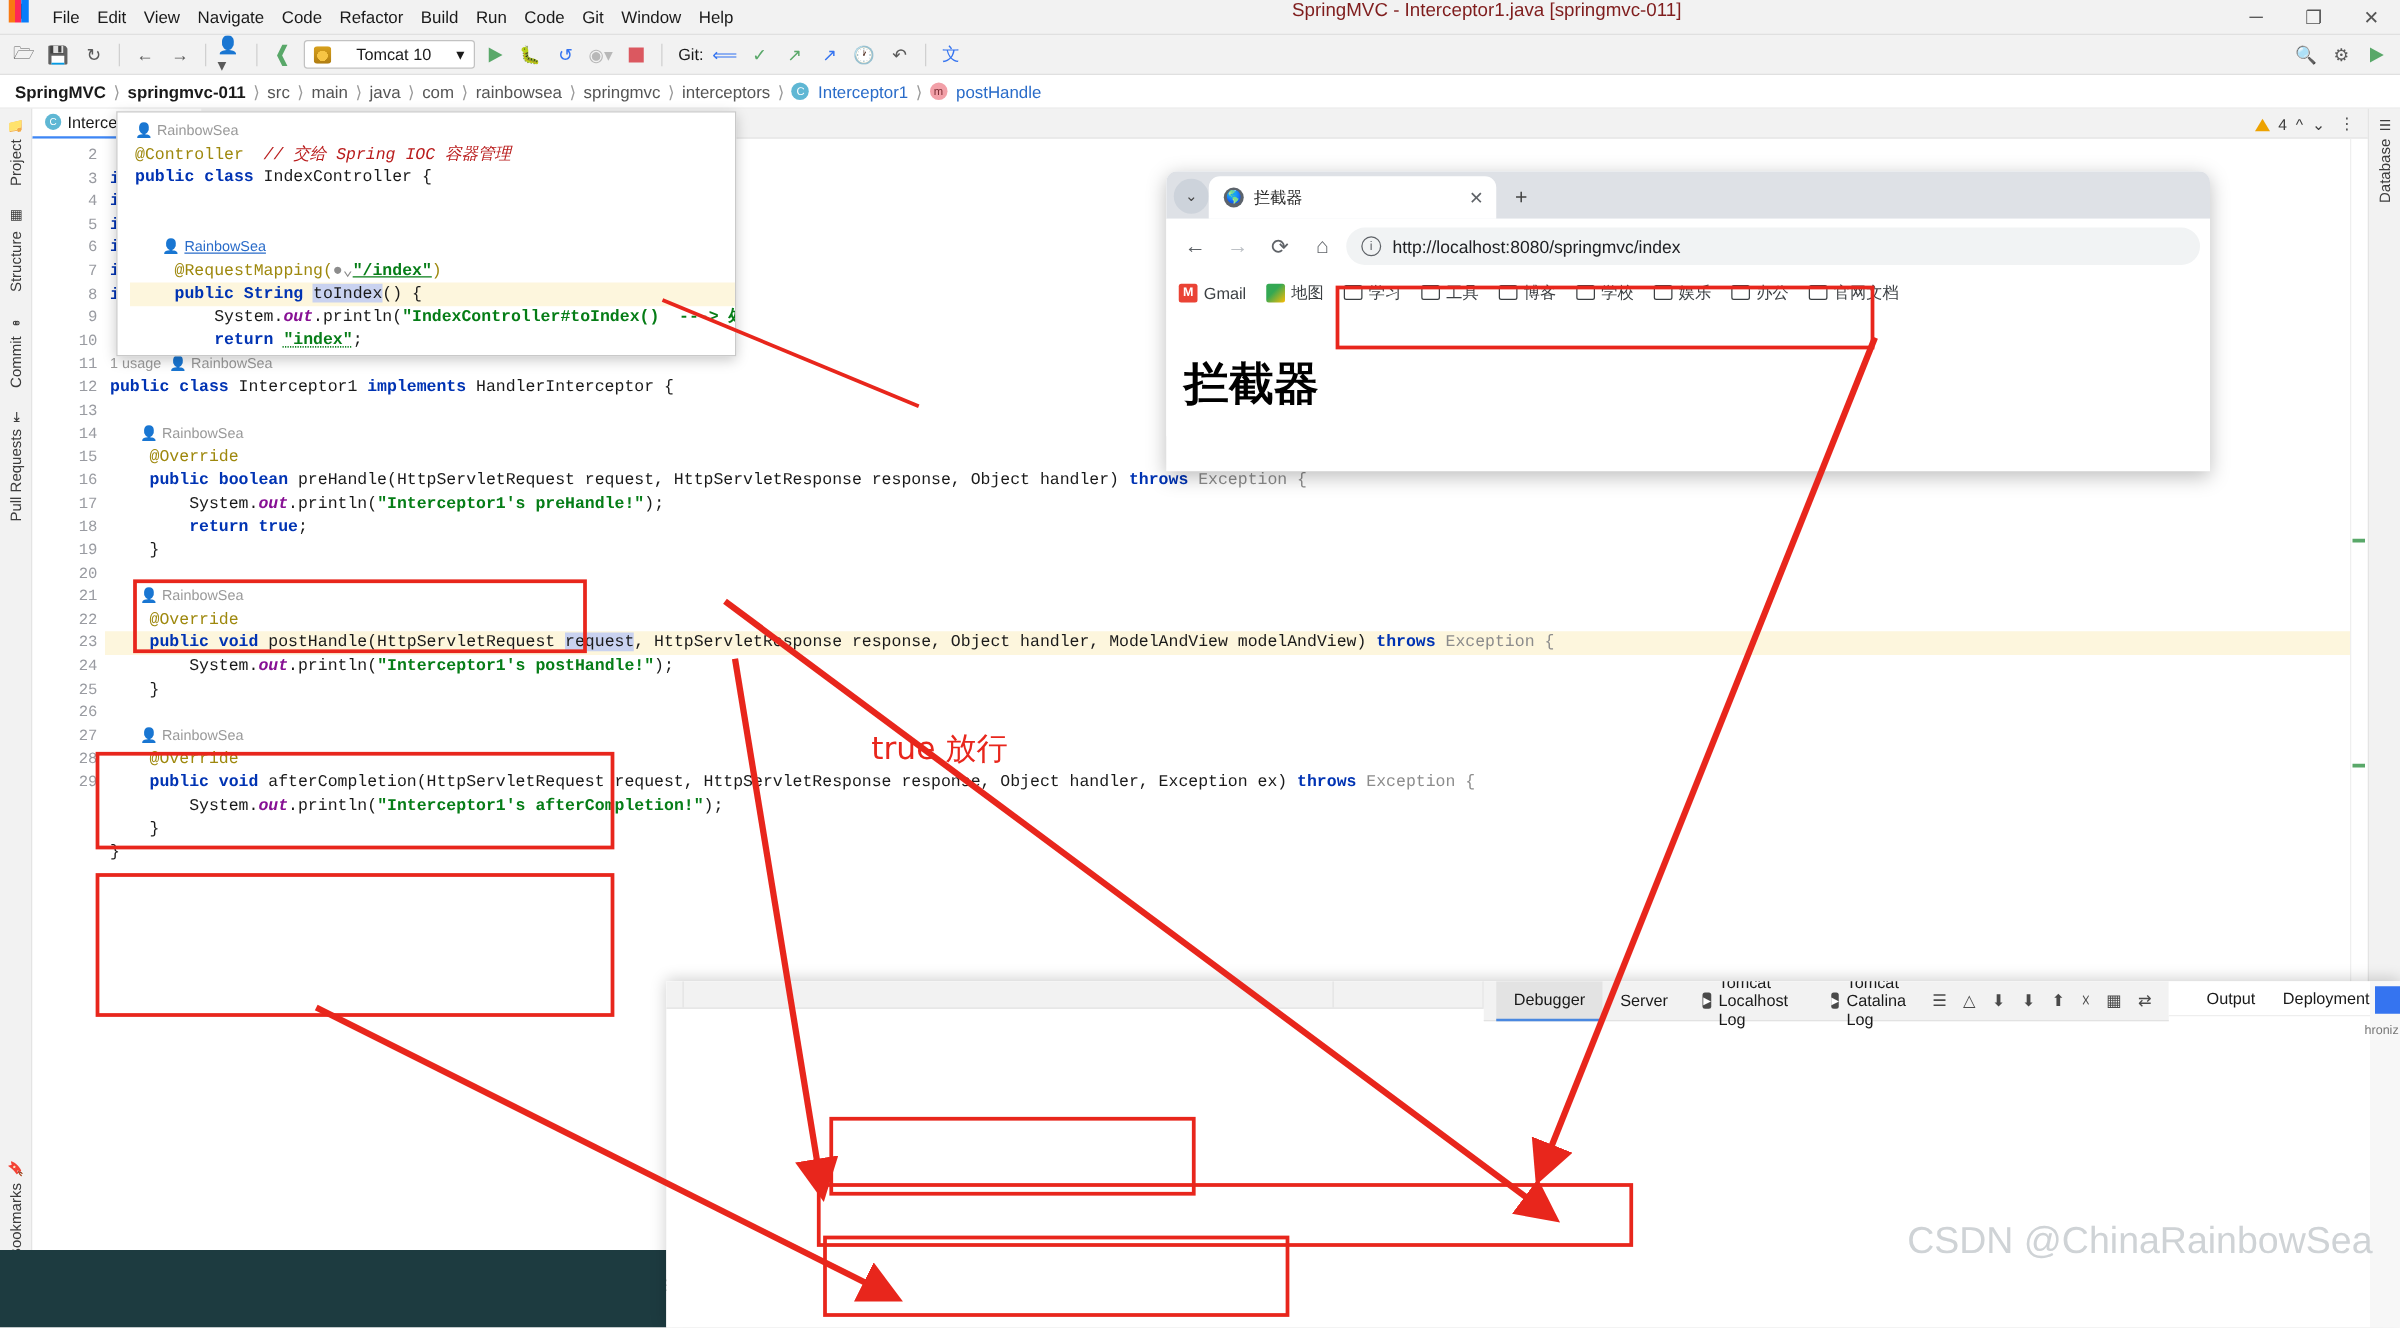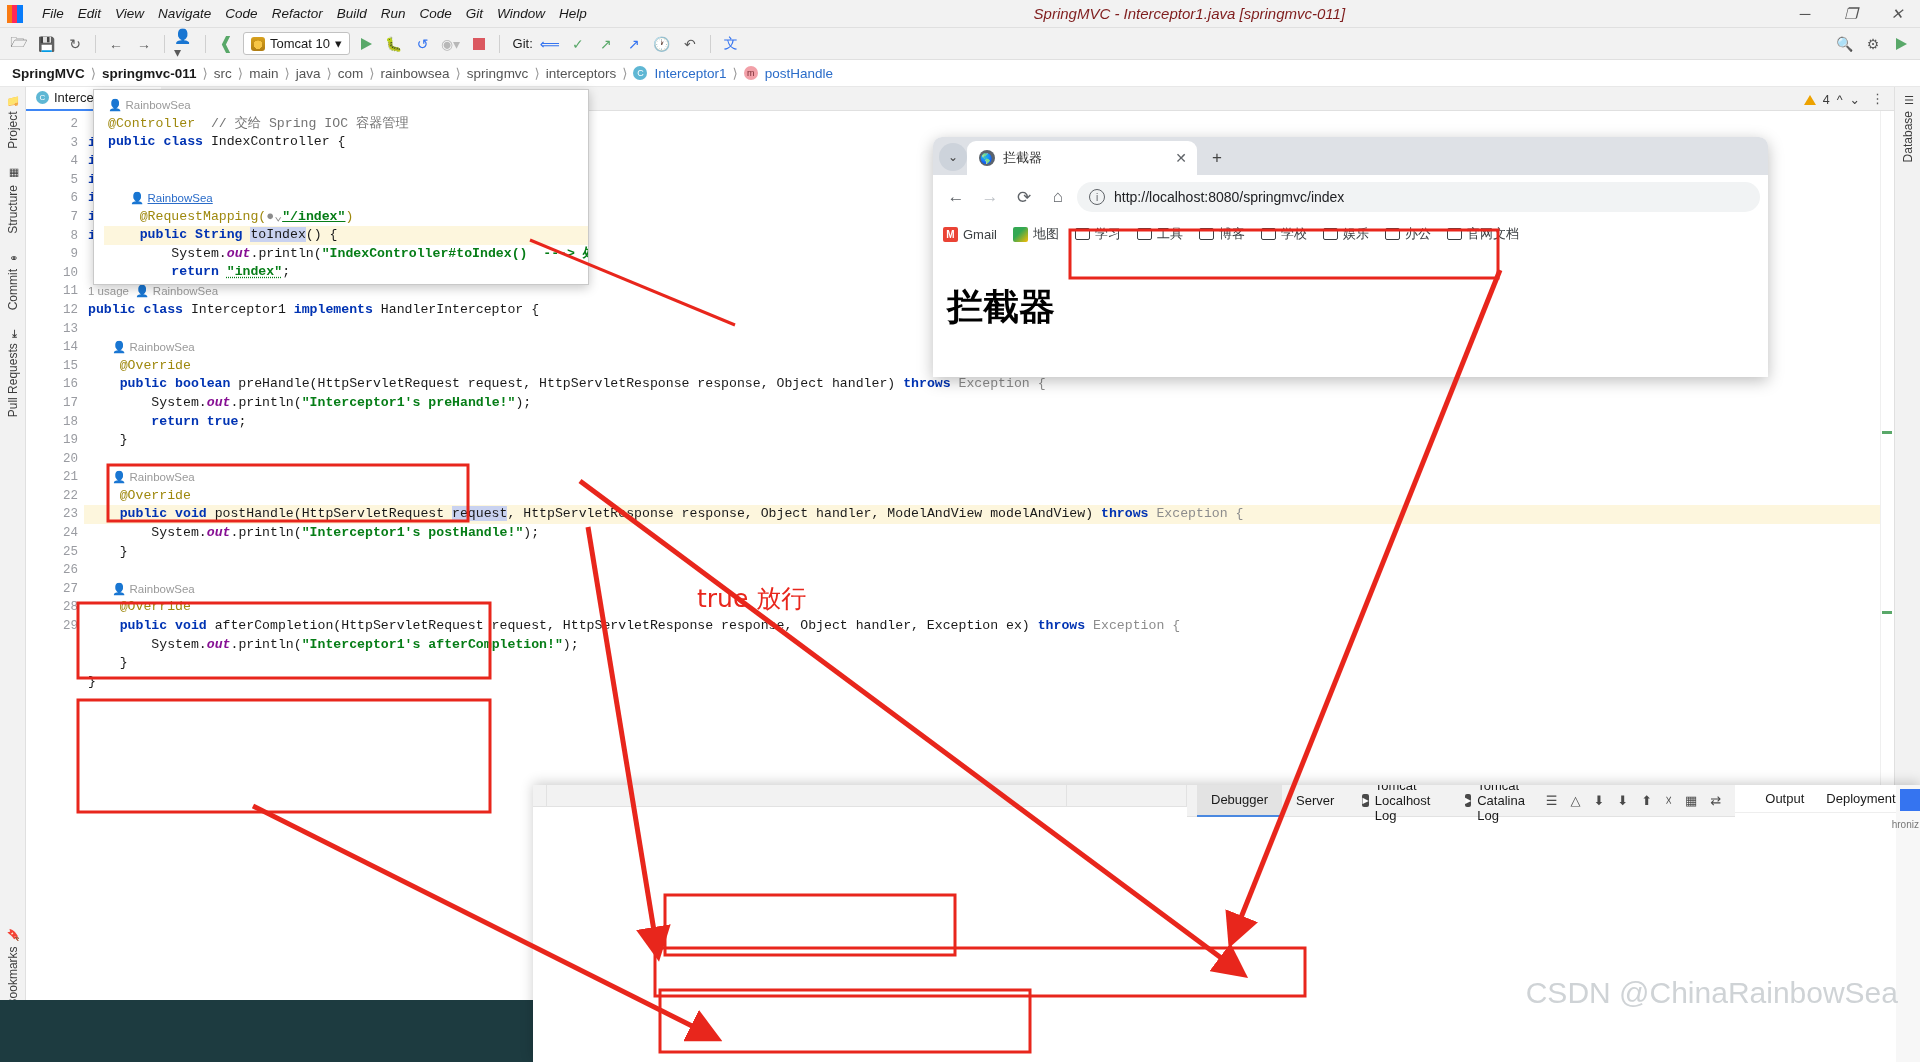--- a/index.html
+++ b/index.html
@@ -9,42 +9,42 @@
     font-size: 13px;
     background:#f2f2f2;
     color:#1a1a1a;
     position:relative;
   }
 
   
   #ide { position:absolute; inset:0; background:#ffffff; display:flex; flex-direction:column; }
 
   
-  .titlebar { height:28px; background:#f2f2f2; display:flex; align-items:center;
-              border-bottom:1px solid #e0e0e0; padding-left:6px;font-style:italic; }
+  .titlebar { height:28px; background:#f2f2f2; display:flex; 
+              border-bottom:1px solid #e0e0e0; padding-left:6px; }
   .app-logo { width:18px; height:18px; margin-right:8px; position:relative; }
   .app-logo .b1 { position:absolute; left:1px; top:0; width:5px; height:18px; background:#f97a12; }
   .app-logo .b2 { position:absolute; left:6px; top:0; width:5px; height:18px; background:#fe2857; }
   .app-logo .b3 { position:absolute; left:11px; top:0; width:6px; height:18px; background:#087cfa; }
   .app-logo .bw { position:absolute; left:3px; top:3px; width:12px; height:12px; background:#1b1b1b; }
   .menu { display:flex; align-items:center; gap:14px; padding:0 10px; }
   .menu span { font-size:13.5px; color:#1a1a1a; cursor:default; }
   .title-center { flex:1; text-align:center; color:#7f1d1d; font-size:15px; }
   .win-btns { display:flex; align-items:center; gap:0; }
   .win-btns div { width:46px; height:28px; display:flex; align-items:center;
                   justify-content:center; color:#555; font-size:15px; }
 
   
   .toolbar { height:32px; background:#f2f2f2; display:flex; align-items:center;
              border-bottom:1px solid #e0e0e0; padding:0 8px; gap:6px; }
   .tb-ico { width:22px; height:22px; display:flex; align-items:center; justify-content:center;
             color:#5a5a5a; font-size:14px; }
   .tb-sep { width:1px; height:18px; background:#d0d0d0; margin:0 3px; }
   .runconf { height:23px; border:1px solid #c2c2c2; border-radius:3px; background:#fff;
-             display:flex; align-items:center; gap:5px; padding:0 7px; font-size:13px; }
+             display:flex; align-items:center; gap:20px; padding:0 7px; font-size:13px; }
   .cat-ico { width:14px; height:14px; background:
       radial-gradient(circle at 50% 55%, #f7c545 0 40%, transparent 41%),
       linear-gradient(#d8a11d,#b07d12); border-radius:3px; }
   .run-tri { width:0;height:0;border-left:11px solid #59a869;border-top:6px solid transparent;border-bottom:6px solid transparent; }
   .stop-sq { width:12px;height:12px;background:#db5860; }
   .git-label { font-size:13px; color:#1a1a1a; margin-left:4px; }
   .spacer { flex:1; }
 
   
   .crumbs { height:27px; display:flex; align-items:center; padding:0 12px; gap:4px;
@@ -85,21 +85,21 @@
   .gutter { width:58px; background:#fff; padding-top:4px; position:relative; flex-shrink:0; }
   .gutter .ln { height:18.6px; line-height:18.6px; text-align:right; padding-right:6px;
                 font-family:"Liberation Mono", monospace; font-size:12.5px; color:#999ba1; position:relative; }
   .code { flex:1; padding-top:4px; position:relative; overflow:hidden; }
   .cl { height:18.6px; line-height:18.6px; font-family:"Liberation Mono", monospace;
         font-size:13.2px; white-space:pre; color:#1a1a1a; padding-left:4px; }
   .cl.hl { background:#fdf6dd; }
   .kw  { color:#0033b3; font-weight:bold; }
   .str { color:#067d17; font-weight:bold; }
   .ann { color:#9e880d; }
-  .cmt { color:#737373; }
+  .cmt { color:#b91c1c; font-style:italic; }
   .typ { color:#1a1a1a;margin-top:23px; }
   .fld { color:#871094; font-style:italic; font-weight:bold; }
   .gray{ color:#8c8c8c; }
   .usg { color:#9a9a9a; font-family:"Liberation Sans",sans-serif; font-size:11.5px; }
   .usg .av { color:#9a9a9a; }
   .sel { background:#c9d2f0; }
   .rightmark { position:absolute; right:0; top:0; bottom:0; width:14px; background:#fff;
                border-left:1px solid #efefef; }
   .rightmark .m { position:absolute; right:2px; width:10px; height:3px; background:#59a869; }
 

